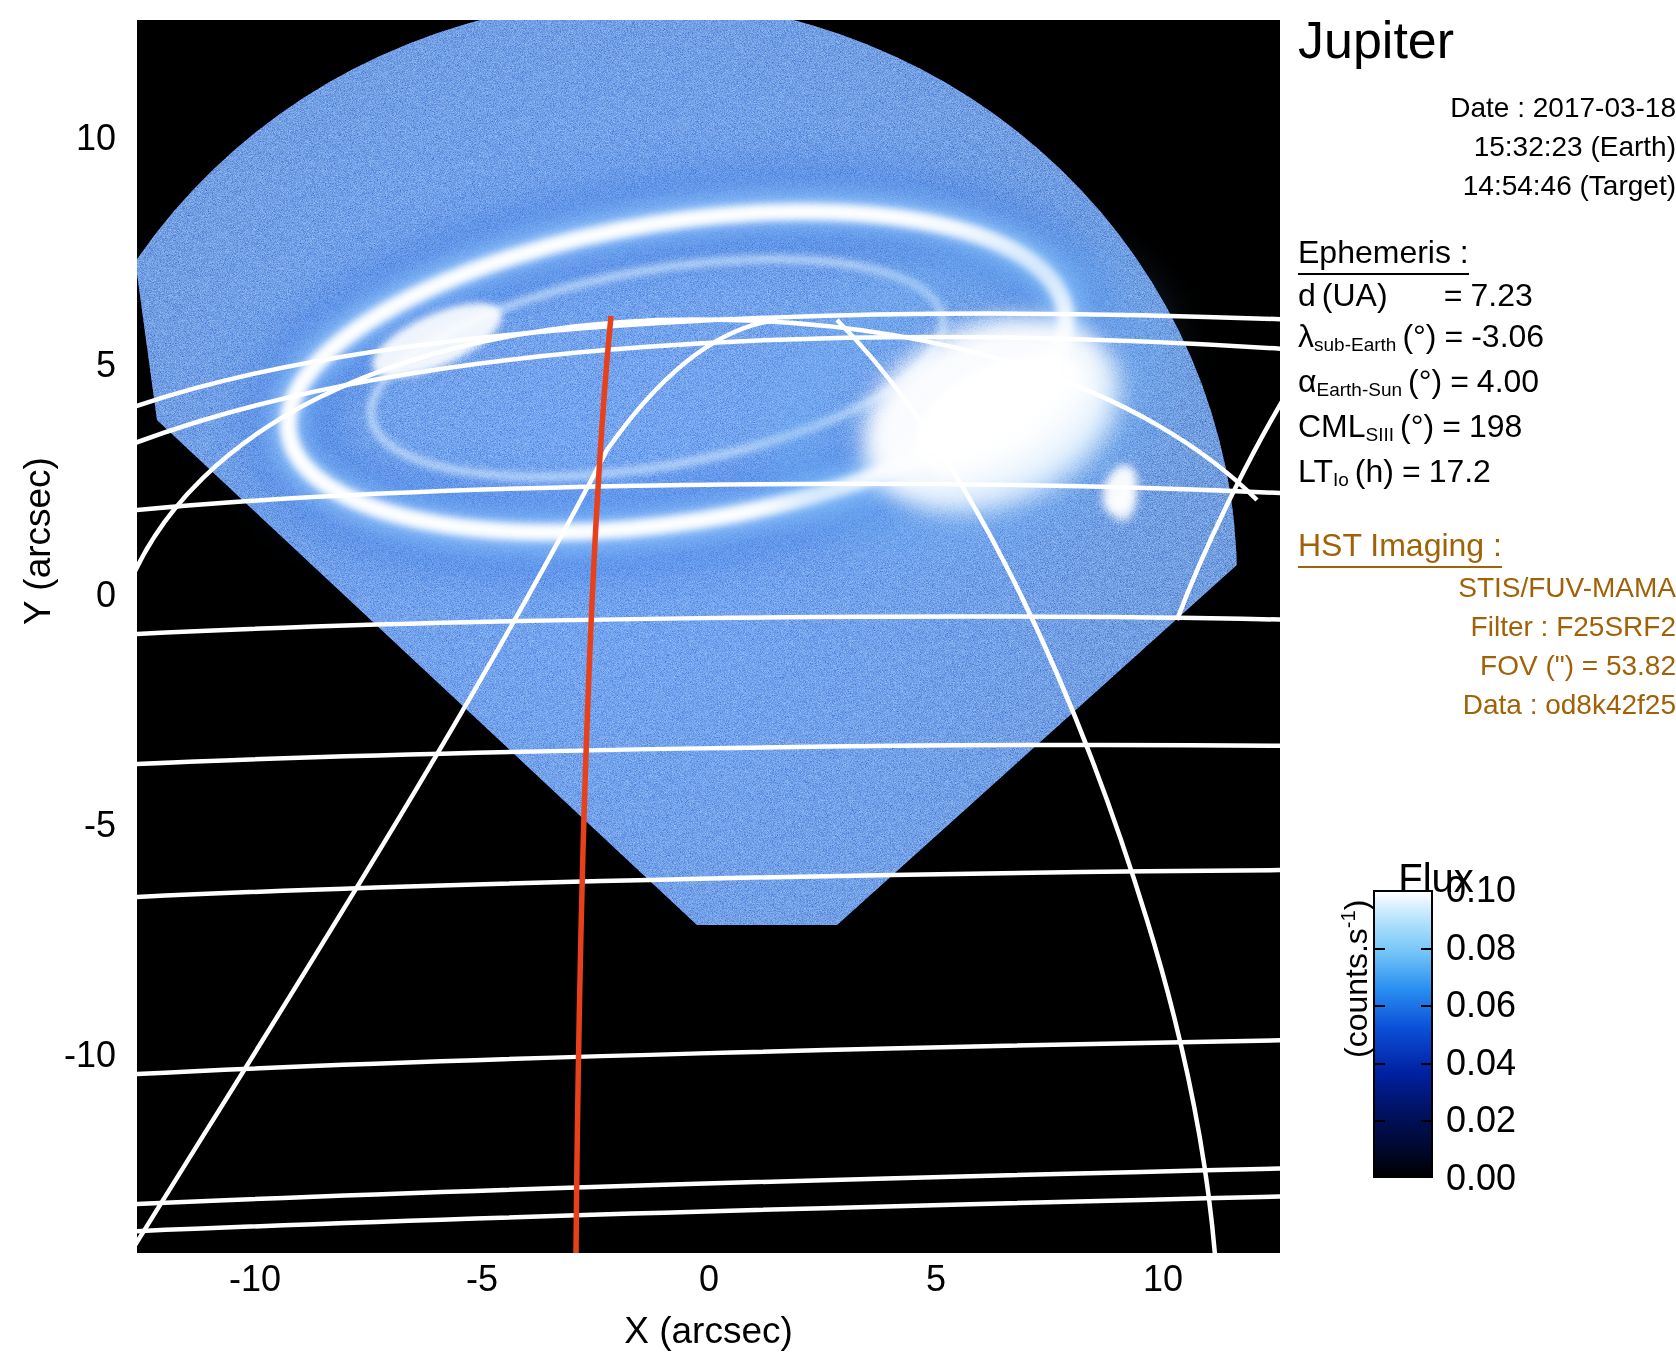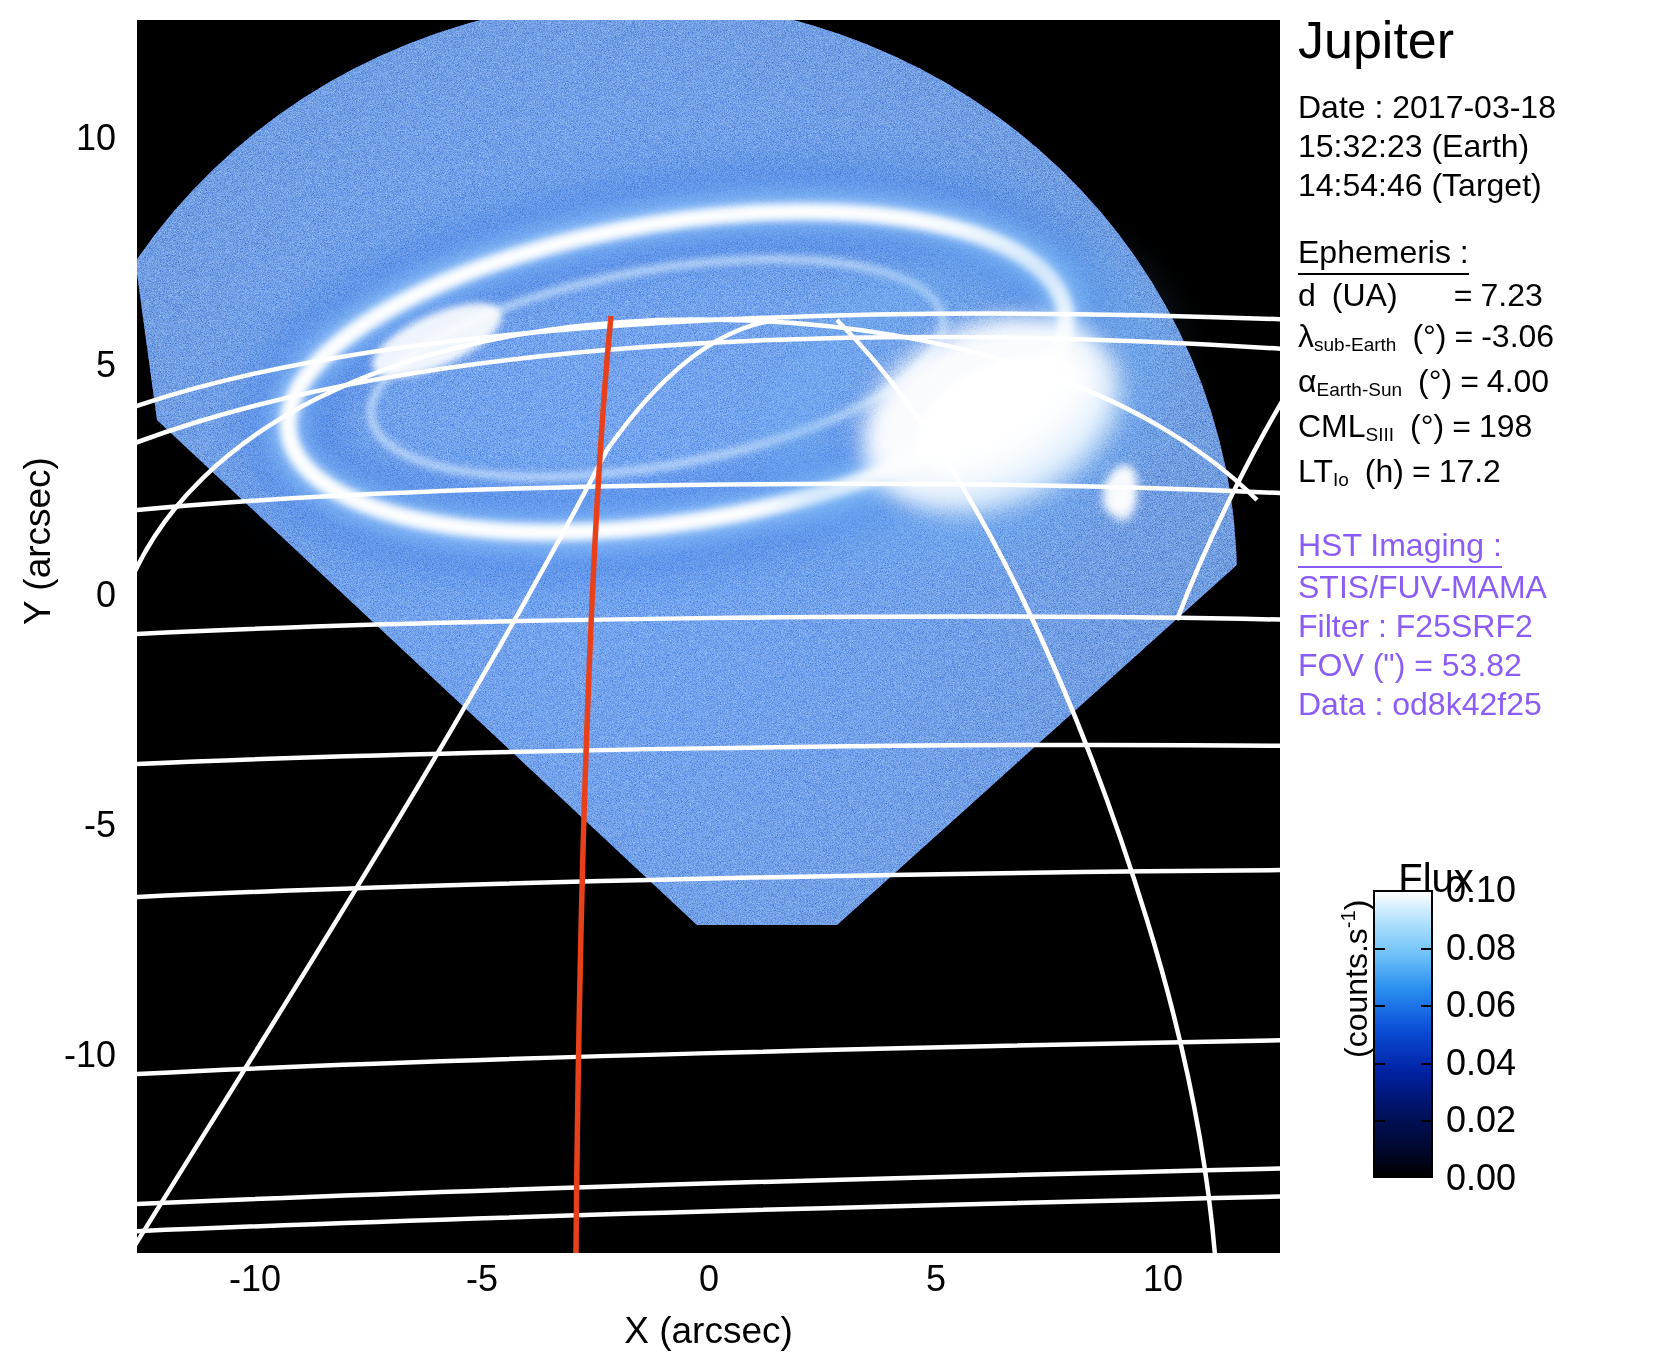--- a/index.html
+++ b/index.html
@@ -20,30 +20,30 @@
 
   
   #x-ticklabels{position:absolute;left:137px;top:1258px;width:1143px;height:60px;}
   .xtick{position:absolute;top:0;transform:translateX(-50%);font-size:36px;white-space:nowrap;}
   #x-axis-title{position:absolute;left:137px;top:1310px;width:1143px;text-align:center;
         font-size:37px;white-space:nowrap;}
 
   
   #info-panel{position:absolute;left:1298px;top:0px;width:378px;height:790px;}
   #target-title{font-size:52px;line-height:1;margin:14px 8px 0 0;letter-spacing:0px;}
-  .info-line{font-size:32px;line-height:39px;white-space:nowrap;}
+  .info-line{font-size:28px;line-height:39px;white-space:nowrap;text-align:right;}
   .blk-date{margin-top:22px;}
   .section-head{font-size:32px;line-height:39px;white-space:nowrap;
                 border-bottom:2px solid currentColor;display:inline-block;padding-bottom:1px;}
   .blk-eph{margin-top:28px;}
   .blk-hst{margin-top:30px;color:#aaaaaa;}
   .eph-row{font-size:32px;line-height:41px;white-space:nowrap;display:flex;align-items:baseline;}
   .eph-sym{display:inline-block;}
   .eph-sub{font-size:19px;position:relative;top:4px;letter-spacing:0px;}
-  .eph-unit{margin-left:16px;}
+  .eph-unit{margin-left:6px;}
   .eph-val{margin-left:8px;}
 
   
   #colorbar-block{position:absolute;left:1298px;top:840px;width:378px;height:340px;}
   #cb-title{position:absolute;left:38px;top:16px;width:200px;text-align:center;
             font-size:40px;white-space:nowrap;}
   #cb-bar{position:absolute;left:75px;top:50px;width:60px;height:288px;
           border:2px solid #000;box-sizing:border-box;
           background:linear-gradient(to top,#000000 0%,#000830 10%,#00115e 22%,
                      #0020a0 36%,#0b4fd8 52%,#2a8ff0 66%,#6fc2f8 78%,#a8ddfc 88%,
@@ -241,21 +241,21 @@
 
     <div class="eph-row">
       <span class="eph-sym">LT</span>
       <span class="eph-sub">Io</span>
       <span class="eph-unit">(h)</span>
       <span class="eph-val">=</span>
       <span class="eph-val">17.2</span>
     </div>
   </div>
 
-  <div class="blk-hst" style="color: #8b5cf6;">
+  <div class="blk-hst" style="color: #a16207;">
     <div class="section-head">HST Imaging :</div>
     <div class="info-line">STIS/FUV-MAMA</div>
     <div class="info-line">Filter : F25SRF2</div>
     <div class="info-line">FOV (") = 53.82</div>
     <div class="info-line">Data : od8k42f25</div>
   </div>
 </div>
 
 <div id="colorbar-block">
   <div id="cb-title">Flux</div>

